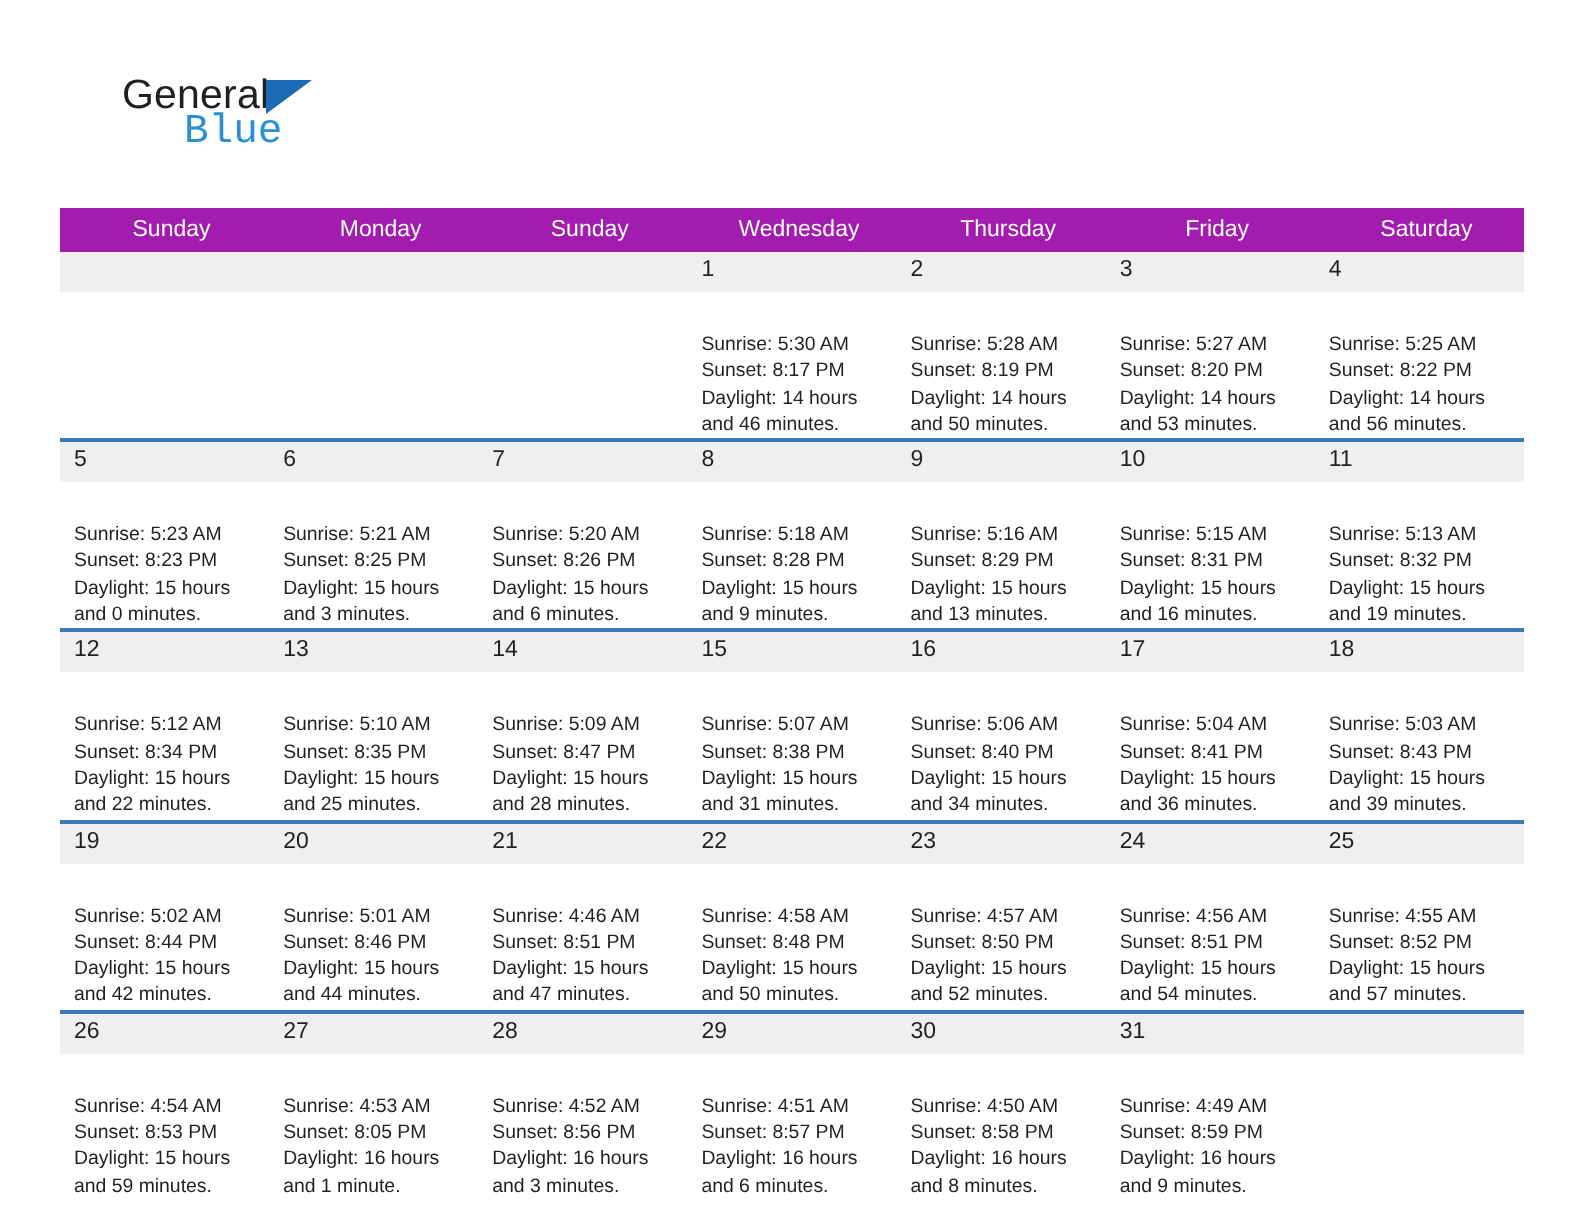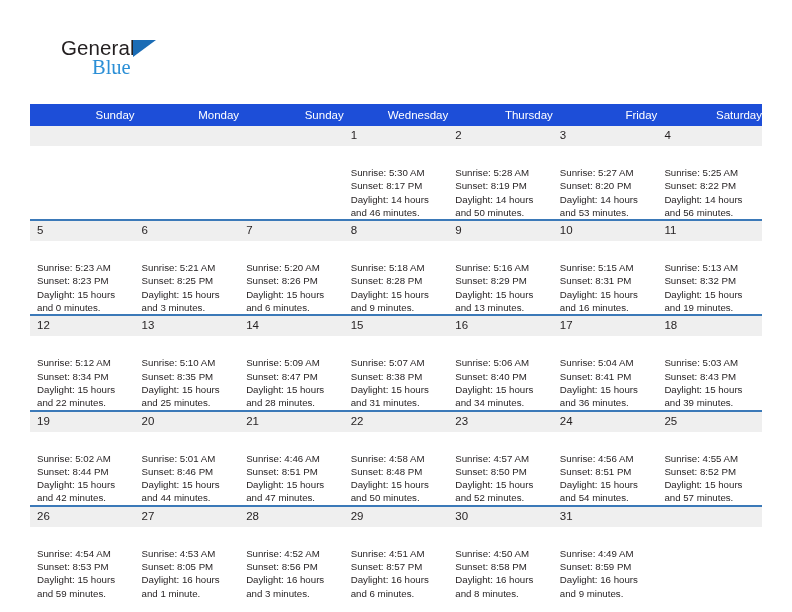--- a/index.html
+++ b/index.html
@@ -55,21 +55,21 @@
     border-left: 23px solid #1b6cb5;
     border-bottom: 17px solid transparent;
   }
   .logo-blue {
     position: absolute;
     left: 31px;
     top: 19px;
     font-size: 20.5px;
     color: #2b8fd6;
     line-height: 1;
-    font-family: Liberation Serif, serif;
+    font-family: Liberation Mono, monospace;
   }
   .title-block {
     position: absolute;
     right: 36px;
     top: 30px;
     text-align: right;
   }
   .cal-title {
     font-size: 25px;
     font-weight: normal;
@@ -88,25 +88,25 @@
   
   .calendar {
     position: absolute;
     left: 30px;
     top: 104px;
     width: 732px;
     border-collapse: collapse;
     table-layout: fixed;
   }
   .calendar th {
-    background: #1d4ed8;
+    background: #a21caf;
     color: #ffffff;
     font-size: 11.5px;
     font-weight: normal;
-    text-align: right;
+    text-align: center;
     padding: 5px 0 5px 7px;
     height: 12px;
     border: none;
   }
   .calendar td {
     vertical-align: top;
     padding: 0;
     border: none;
     width: 104.57px;
     height: 90px;

